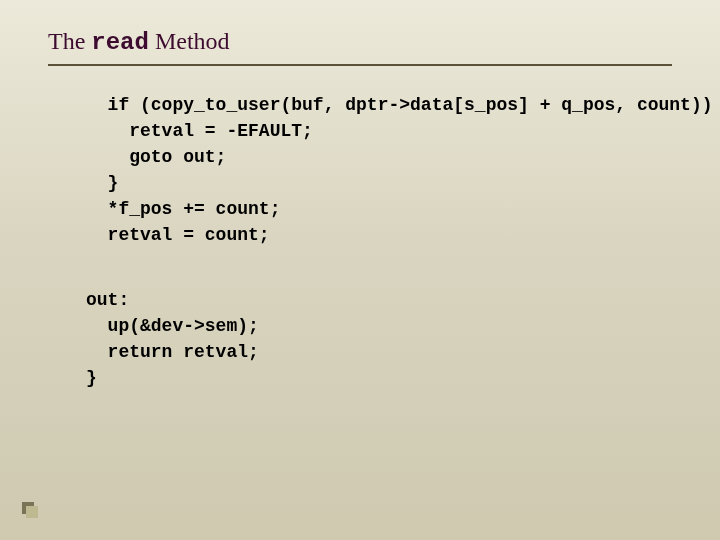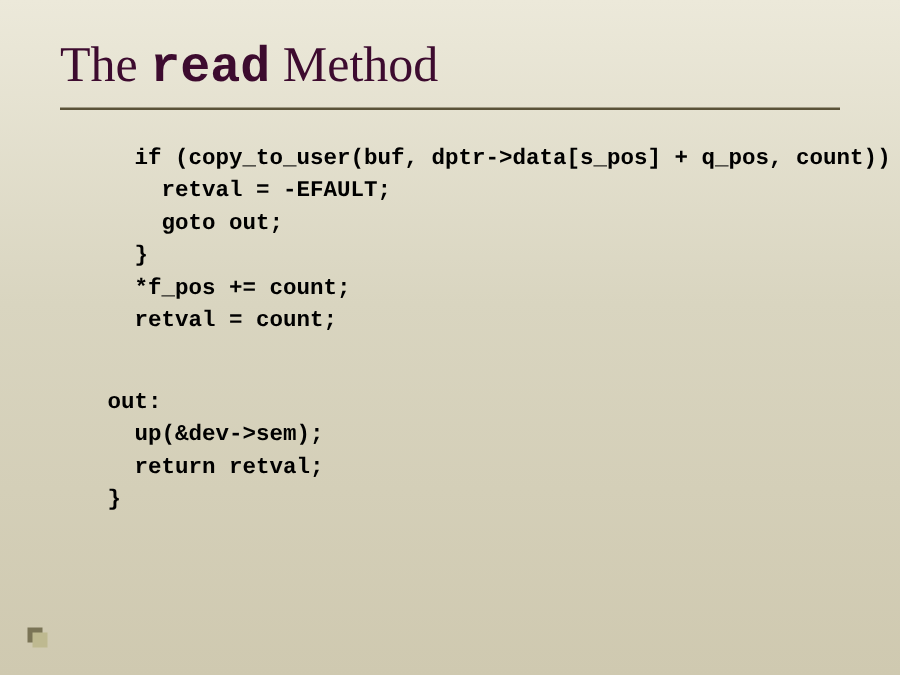--- a/index.html
+++ b/index.html
@@ -13,21 +13,21 @@
   .slide {
     width: 720px;
     height: 540px;
     background: linear-gradient(to bottom, #ece9da 0%, #d9d5c0 45%, #cfc9b0 100%);
     box-sizing: border-box;
     padding: 28px 48px 36px 48px;
     position: relative;
   }
   .title {
     font-family: Georgia, 'Times New Roman', serif;
-    font-size: 40px;
+    font-size: 24px;
     color: #3d0b2f;
     margin: 0 0 8px 0;
     font-weight: normal;
   }
   .title .mono {
     font-family: 'Courier New', Courier, monospace;
     font-weight: bold;
   }
   .underline {
     border-bottom: 2px solid #5a5238;

